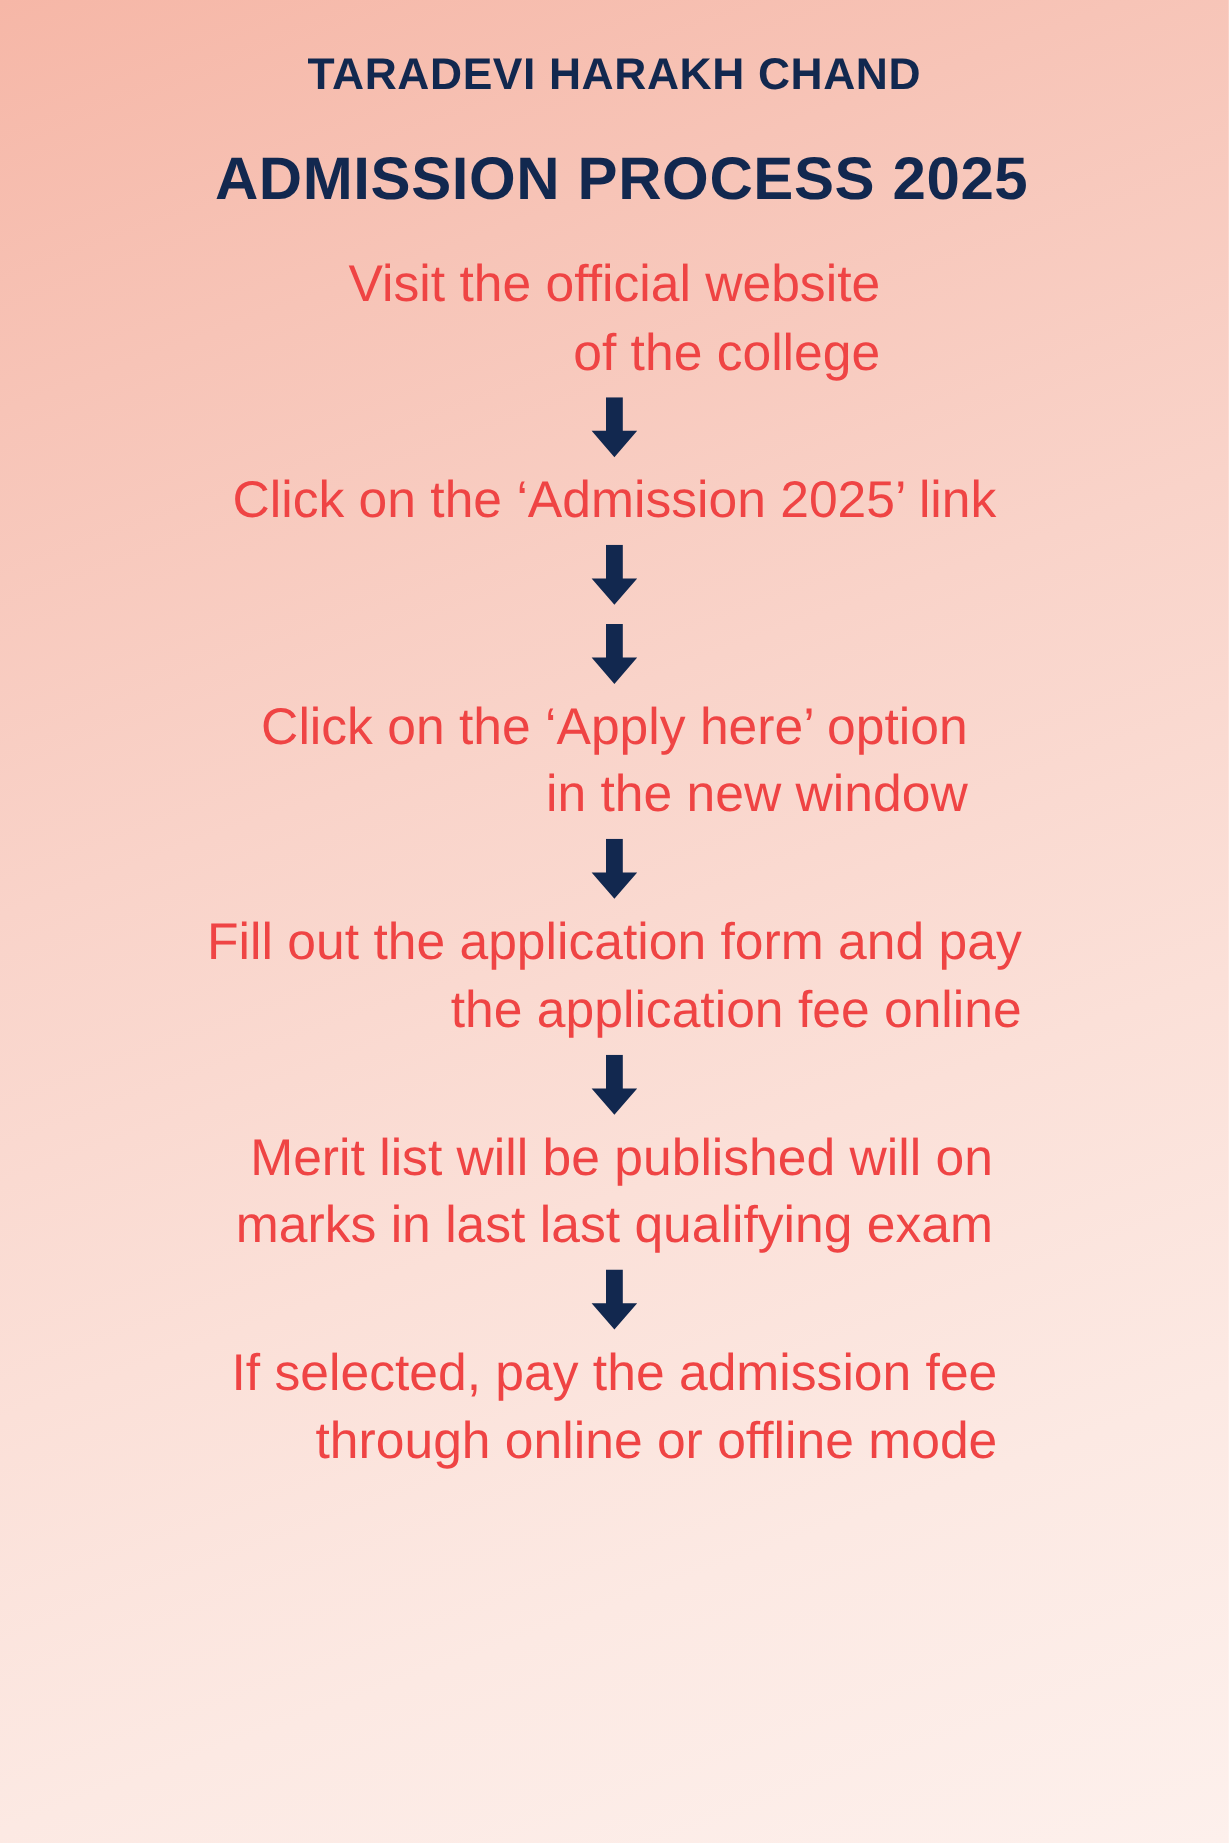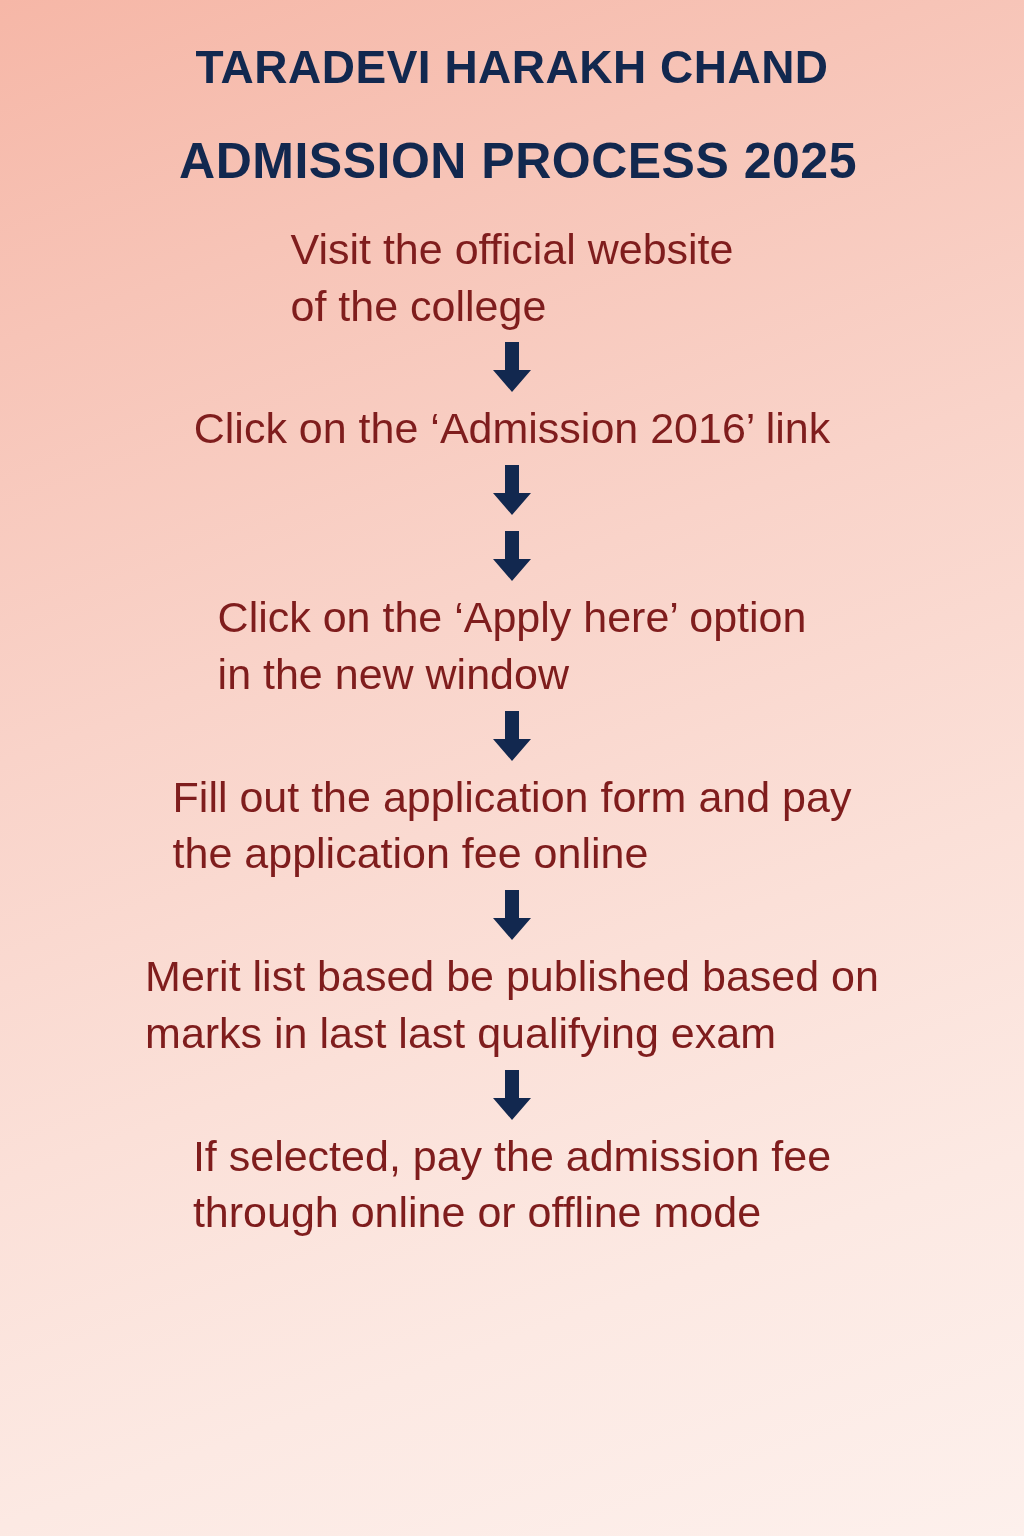--- a/index.html
+++ b/index.html
@@ -20,21 +20,21 @@
     height: 1536px;
     box-sizing: border-box;
     padding: 38px 24px 0 24px;
     display: flex;
     flex-direction: column;
     align-items: center;
   }
   .college-name {
     text-align: center;
     font-weight: bold;
-    font-size: 46px;
+    font-size: 37px;
     line-height: 1.28;
     letter-spacing: 0.5px;
     color: #12284f;
     margin: 0;
     padding: 0 10px;
   }
   .process-title {
     text-align: center;
     font-weight: bold;
     font-size: 50px;
@@ -44,25 +44,25 @@
     margin: 34px 0 0 12px;
   }
   .flow {
     margin-top: 30px;
     width: 100%;
     display: flex;
     flex-direction: column;
     align-items: center;
   }
   .step {
-    text-align: left;
+    text-align: right;
     font-size: 43px;
     line-height: 1.32;
     font-weight: 500;
-    color: #7f1d1d;
+    color: #ef4444;
     padding: 0 16px;
     white-space: pre-line;
   }
   .arrow {
     margin: 8px 0 6px 0;
     line-height: 0;
   }
   .arrow svg {
     display: block;
   }
@@ -81,21 +81,21 @@
   <div class="flow">
 
     <div class="step">Visit the official website
 of the college</div>
     <div class="arrow">
       <svg width="46" height="52" viewBox="0 0 46 52" aria-hidden="true">
         <path d="M16 0 H30 V28 H42 L23 50 L4 28 H16 Z" fill="#12284f"></path>
       </svg>
     </div>
 
-    <div class="step">Click on the ‘Admission 2016’ link</div>
+    <div class="step">Click on the ‘Admission 2025’ link</div>
     <div class="arrow">
       <svg width="46" height="52" viewBox="0 0 46 52" aria-hidden="true">
         <path d="M16 0 H30 V28 H42 L23 50 L4 28 H16 Z" fill="#12284f"></path>
       </svg>
     </div>
 
     <div class="arrow">
       <svg width="46" height="52" viewBox="0 0 46 52" aria-hidden="true">
         <path d="M16 0 H30 V28 H42 L23 50 L4 28 H16 Z" fill="#12284f"></path>
       </svg>
@@ -110,21 +110,21 @@
     </div>
 
     <div class="step">Fill out the application form and pay
 the application fee online</div>
     <div class="arrow">
       <svg width="46" height="52" viewBox="0 0 46 52" aria-hidden="true">
         <path d="M16 0 H30 V28 H42 L23 50 L4 28 H16 Z" fill="#12284f"></path>
       </svg>
     </div>
 
-    <div class="step">Merit list based be published based on
+    <div class="step">Merit list will be published will on
 marks in last last qualifying exam</div>
     <div class="arrow">
       <svg width="46" height="52" viewBox="0 0 46 52" aria-hidden="true">
         <path d="M16 0 H30 V28 H42 L23 50 L4 28 H16 Z" fill="#12284f"></path>
       </svg>
     </div>
 
     <div class="step">If selected, pay the admission fee
 through online or offline mode</div>
 

